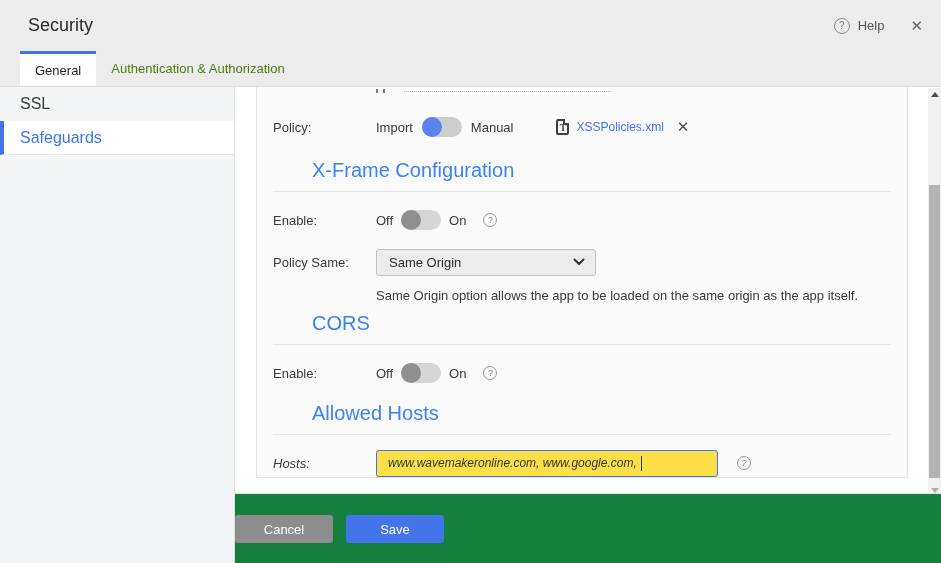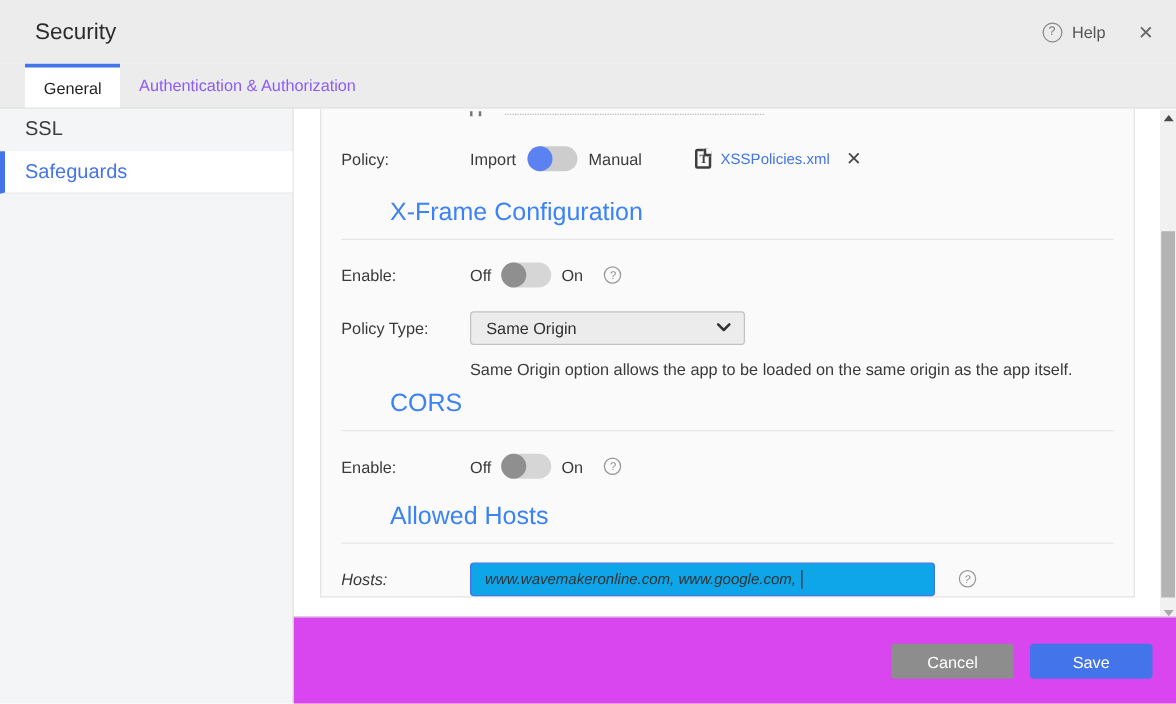--- a/index.html
+++ b/index.html
@@ -11,21 +11,21 @@
   .header { height:51px; background:#ececec; display:flex; align-items:center; padding:0 18px 0 28px; }
   .title { font-size:18px; color:#2b2b2b; }
   .header-right { margin-left:auto; display:flex; align-items:center; }
   .help-btn { display:flex; align-items:center; gap:8px; cursor:pointer; }
   .qmark-lg { width:16px; height:16px; border:1px solid #8a8a8a; border-radius:50%; display:flex; align-items:center; justify-content:center; font-size:10px; color:#777; }
   .help-label { font-size:13px; color:#555; }
   .close-btn { margin-left:26px; font-size:15px; color:#666; cursor:pointer; }
 
   
   .tabbar { height:36px; background:#ececec; display:flex; align-items:stretch; padding-left:20px; border-bottom:1px solid #dcdcdc; }
-  .tab { display:flex; align-items:center; padding:0 15px; font-size:13px; color:#8b5cf6; cursor:pointer; }
+  .tab { display:flex; align-items:center; padding:0 15px; font-size:13px; color:#4d7c0f; cursor:pointer; }
   .tab.active { background:#fff; border-top:3px solid var(--accent); color:#1f1f1f; }
 
   
   .content { display:flex; height:476px; }
   .sidebar { width:235px; background:#f4f5f6; border-right:1px solid #ddd; }
   .side-item { height:34px; display:flex; align-items:center; padding-left:20px; font-size:16px; color:#3d3d3d; cursor:pointer; }
   .side-item.selected { background:#fff; border-left:4px solid var(--accent); padding-left:16px; color:var(--accent); border-bottom:1px solid #e7e7e7; }
 
   .main { flex:1; position:relative; background:#fff; }
   .panel { position:absolute; left:21px; top:0; width:652px; height:391px; background:#fafafa; border:1px solid #e4e4e4; border-top:none; padding:0 16px; }
@@ -56,34 +56,34 @@
 
   .row-enable { height:40px; margin-top:8px; }
   .qmark { width:14px; height:14px; border:1px solid #979797; border-radius:50%; display:inline-flex; align-items:center; justify-content:center; font-size:9px; color:#8b8b8b; margin-left:17px; cursor:pointer; flex-shrink:0; }
 
   .row-select { height:40px; margin-top:2px; }
   .select { width:220px; height:27px; background:#ececec; border:1px solid #c2c2c2; border-radius:3px; display:flex; align-items:center; justify-content:space-between; padding:0 10px 0 12px; font-size:13px; color:#2e2e2e; cursor:pointer; }
 
   .desc { margin-left:103px; margin-top:6px; font-size:13px; color:#3a3a3a; }
 
   .row-hosts { height:40px; margin-top:8px;font-style:italic; }
-  .text-input { width:372px; height:27px; background:#0ea5e9; border:1px solid var(--accent); border-radius:3px; display:flex; align-items:center; padding:0 11px; font-size:12px; color:#333; overflow:hidden; white-space:pre; cursor:text; }
+  .text-input { width:342px; height:27px; background:#fde047; border:1px solid var(--accent); border-radius:3px; display:flex; align-items:center; padding:0 11px; font-size:12px; color:#333; overflow:hidden; white-space:pre; cursor:text; }
   .caret { width:1px; height:15px; background:#333; margin-left:1px; flex-shrink:0; }
   .row-hosts .qmark { margin-left:19px; }
 
   
   .scrollbar { position:absolute; top:1px; right:0; width:13px; height:409px; background:#f1f1f1; }
   .sb-up, .sb-down { position:absolute; left:0; width:13px; height:13px; display:flex; align-items:center; justify-content:center; cursor:pointer; }
   .sb-up { top:0; } .sb-down { bottom:0; }
   .sb-up::after { content:""; border-left:4px solid transparent; border-right:4px solid transparent; border-bottom:5px solid #4a4a4a; }
   .sb-down::after { content:""; border-left:4px solid transparent; border-right:4px solid transparent; border-top:5px solid #ababab; }
   .sb-thumb { position:absolute; top:97px; left:1px; width:11px; height:293px; background:#b4b4b4; cursor:pointer; }
 
   
-  .footer { position:absolute; left:0; right:0; top:406px; bottom:0; background:#d946ef; border-top:1px solid #e2e2e2; display:flex; justify-content:flex-end; padding:21px 19px 0 0; gap:13px; }
+  .footer { position:absolute; left:0; right:0; top:406px; bottom:0; background:#15803d; border-top:1px solid #e2e2e2; display:flex; padding:21px 19px 0 0; gap:13px; }
   .btn { height:28px; min-width:98px; border:none; border-radius:3px; font-size:13px; color:#fff; font-family:inherit; cursor:pointer; padding:0 20px; }
   .btn-cancel { background:#8d8d8d; }
   .btn-save { background:var(--accent); }
 </style>
 </head>
 <body>
 
 <div class="header">
   <div class="title">Security</div>
   <div class="header-right">
@@ -133,21 +133,21 @@
         <span class="lbl">Enable:</span>
         <span class="ctl-text">Off</span>
         <span class="toggle toggle-gray" style="margin:0 8px;">
             <span class="knob"></span>
           </span>
         <span class="ctl-text">On</span>
         <span class="qmark">?</span>
       </div>
 
       <div class="row row-select">
-        <span class="lbl">Policy Type:</span>
+        <span class="lbl">Policy Same:</span>
         <div class="select">
           <span>Same Origin</span>
           <span style="display:flex;">
             <svg width="12" height="8" viewBox="0 0 12 8">
                 <polyline points="1.5,1.5 6,6 10.5,1.5" fill="none" stroke="#333" stroke-width="2" stroke-linecap="round" stroke-linejoin="round"></polyline>
               </svg>
           </span>
         </div>
       </div>
 

